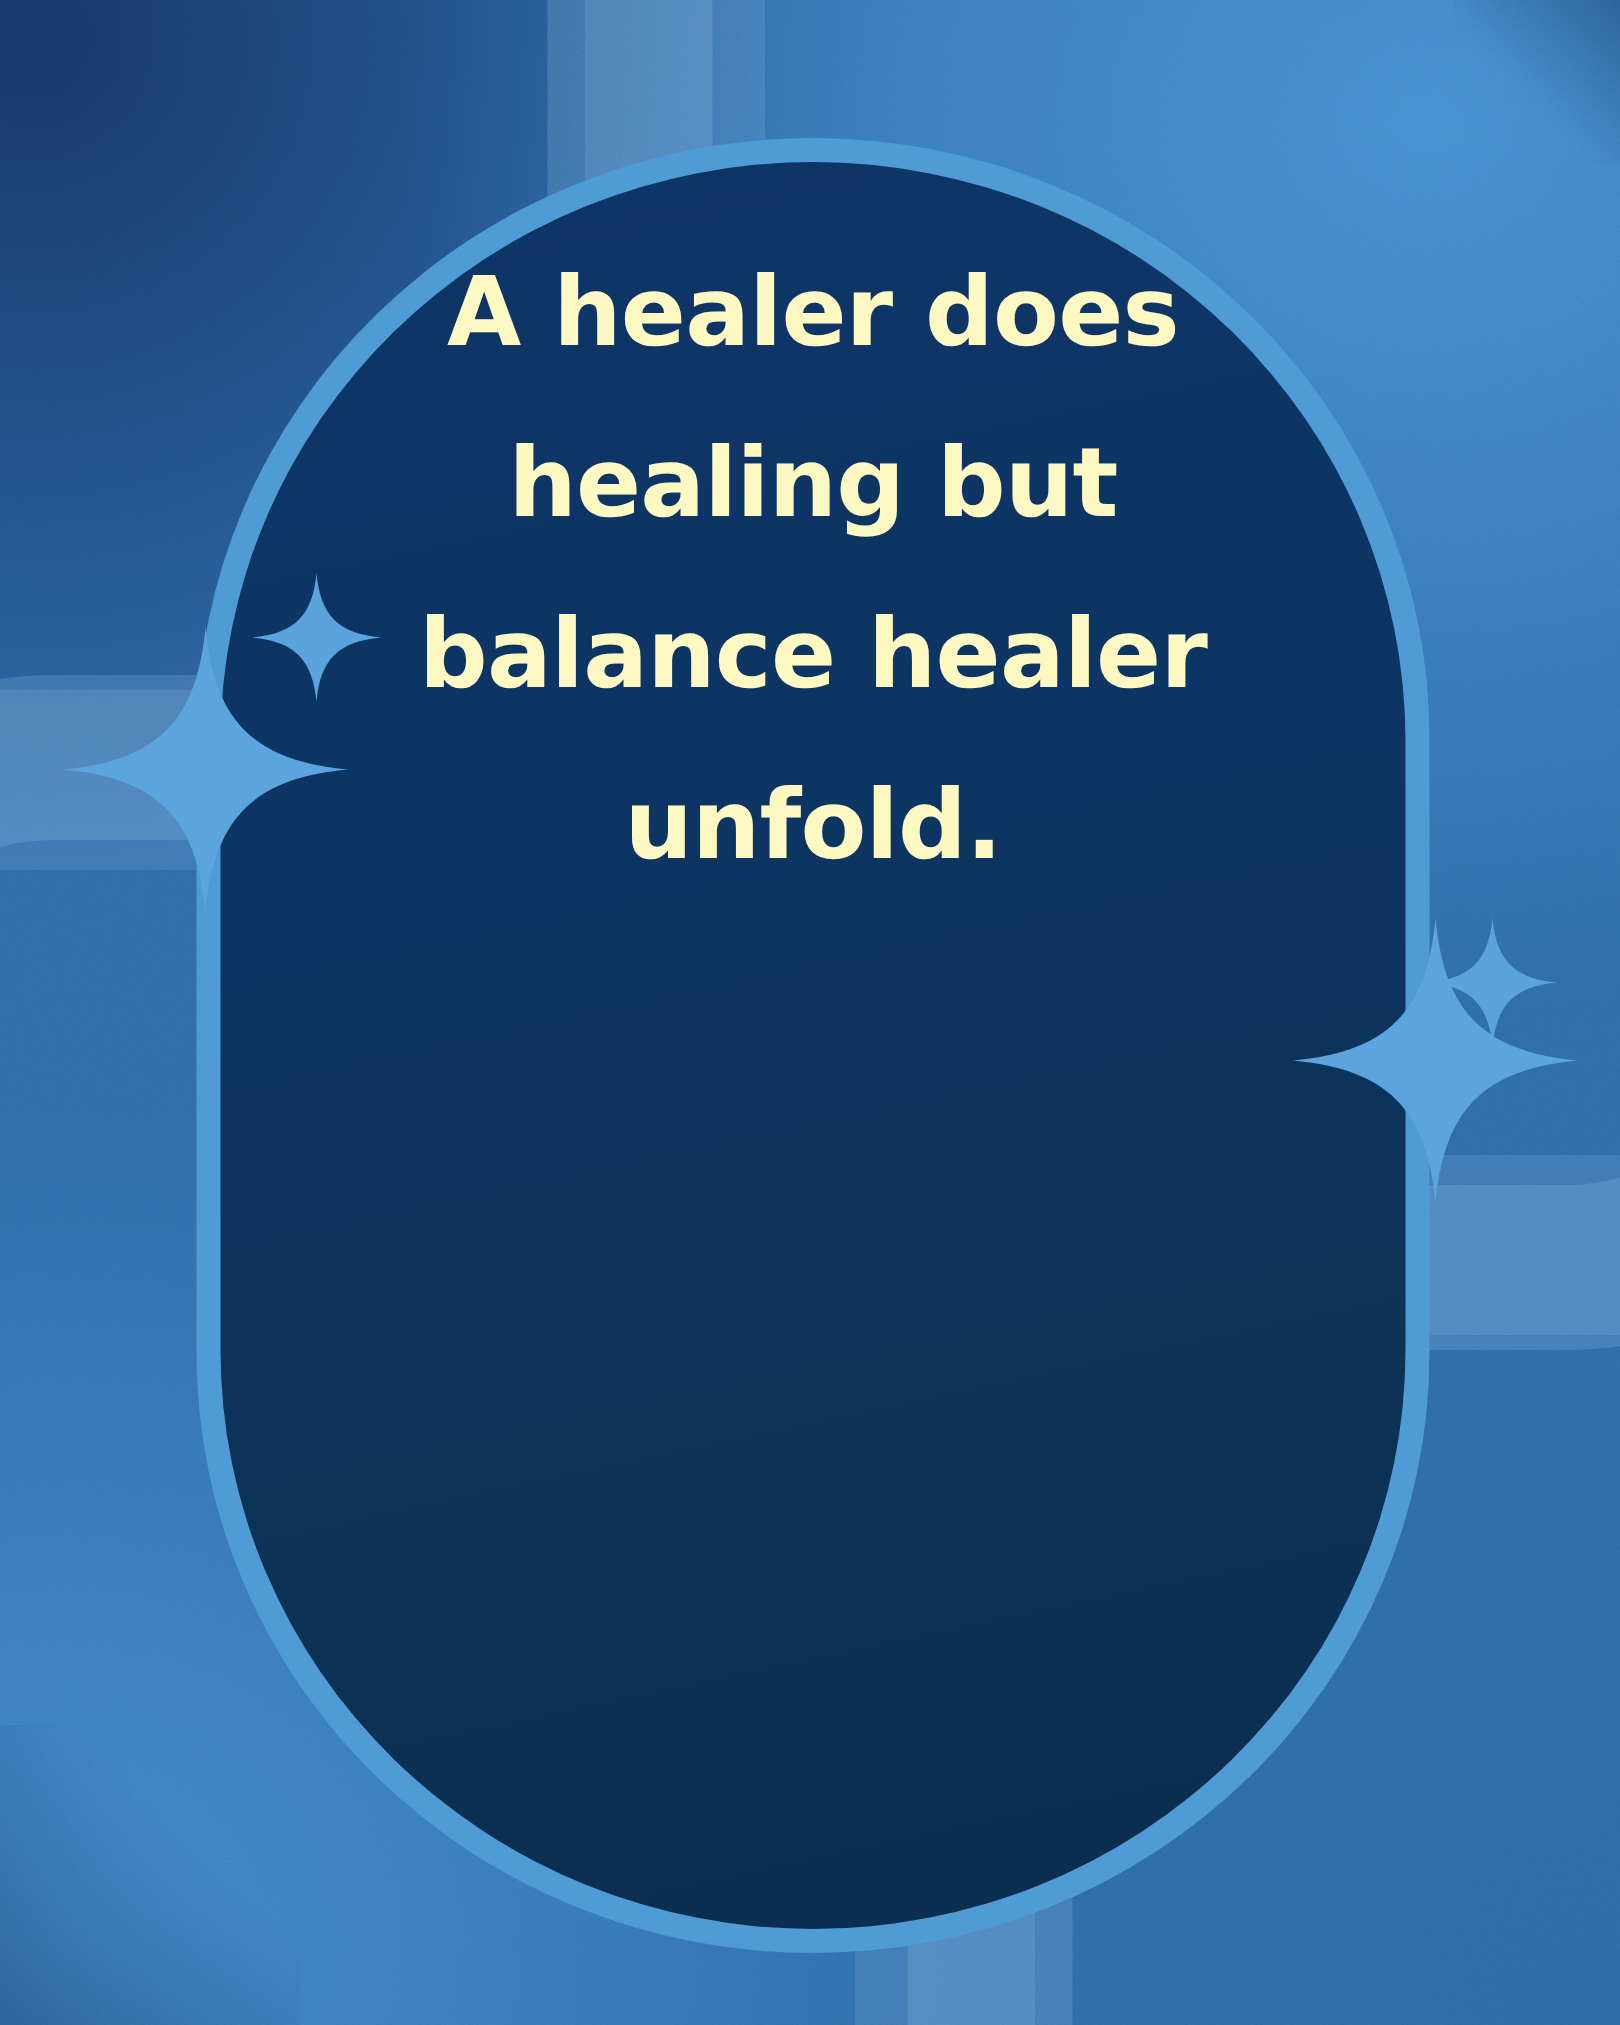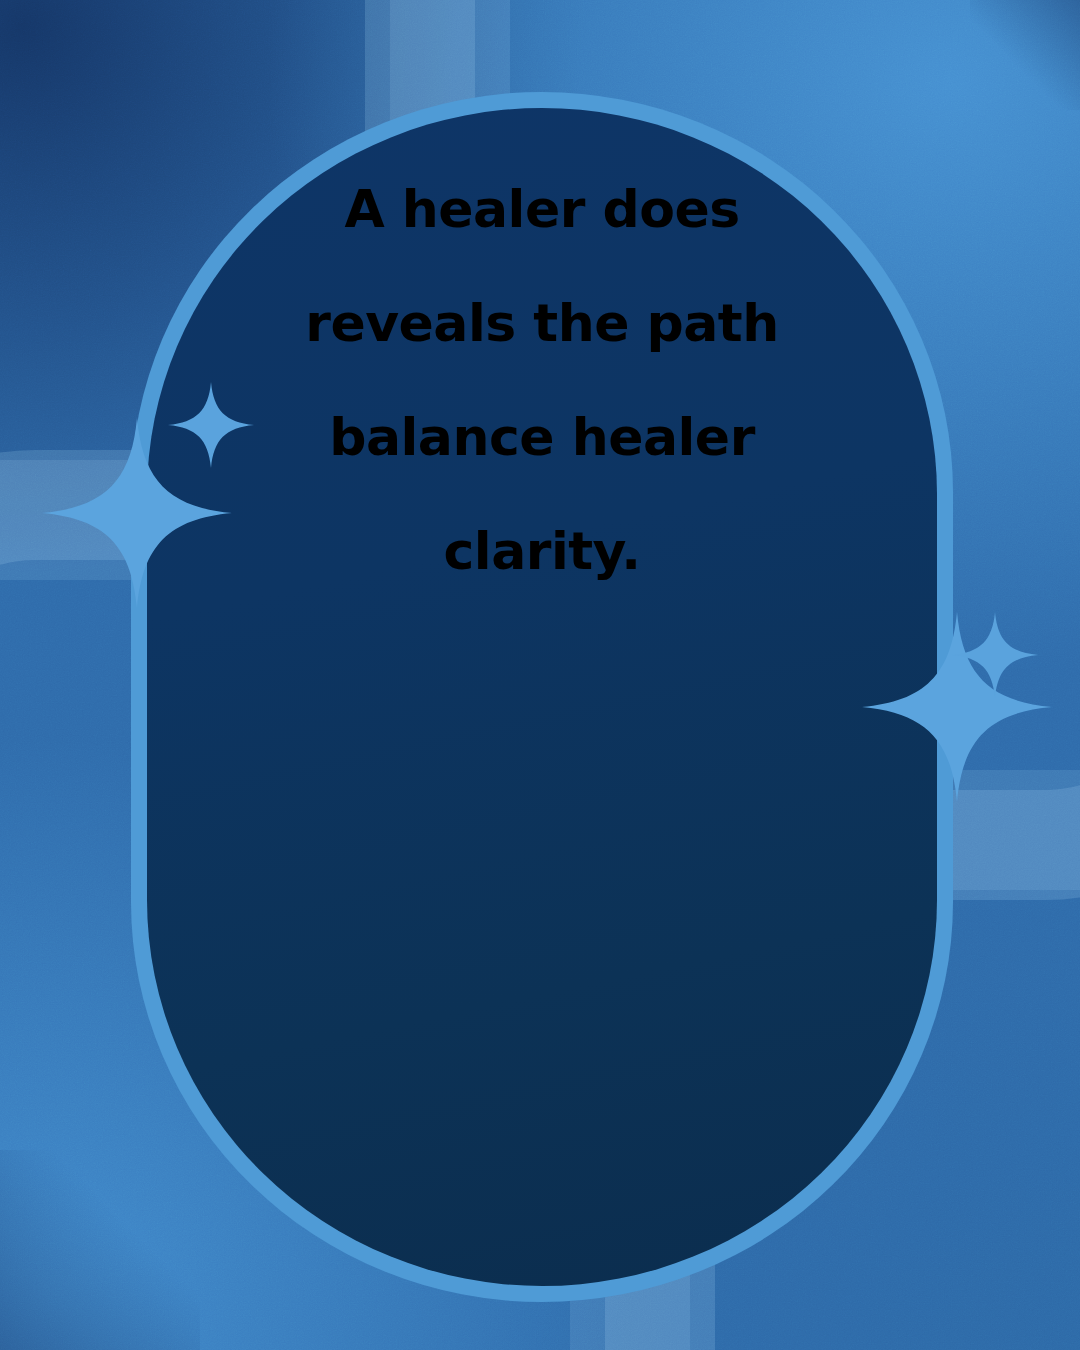--- a/index.html
+++ b/index.html
@@ -136,24 +136,24 @@
     pointer-events: none;
   }
 
   
   .quote {
     position: absolute;
     left: 160px;
     top: 152px;
     width: 764px;
     text-align: center;
-    color: #000000;
+    color: #fef9c3;
     font-family: "DejaVu Sans", sans-serif;
     font-weight: bold;
-    font-size: 52px;
+    font-size: 64px;
     line-height: 114px;
     letter-spacing: -0.5px;
   }
   .quote .ln { display: block; white-space: nowrap; }
 </style>
 </head>
 <body>
 
 <div id="poster">
 
@@ -190,18 +190,18 @@
   <svg class="sparkle" style="left:862px; top:612px;" width="190" height="190" viewBox="0 0 100 100" xmlns="http://www.w3.org/2000/svg" aria-hidden="true">
     <path d="M50 0 C53 33 67 47 100 50 C67 53 53 67 50 100 C47 67 33 53 0 50 C33 47 47 33 50 0 Z" fill="#5ba4de"></path>
   </svg>
 
   <svg class="sparkle" style="left:952px; top:612px;" width="86" height="86" viewBox="0 0 100 100" xmlns="http://www.w3.org/2000/svg" aria-hidden="true">
     <path d="M50 0 C53 33 67 47 100 50 C67 53 53 67 50 100 C47 67 33 53 0 50 C33 47 47 33 50 0 Z" fill="#5aa3dd"></path>
   </svg>
 
   <div class="quote">
     <span class="ln">A healer does</span>
-    <span class="ln">reveals the path</span>
+    <span class="ln">healing but</span>
     <span class="ln">balance healer</span>
-    <span class="ln">clarity.</span>
+    <span class="ln">unfold.</span>
   </div>
 
 </div>
 
 </body></html>

